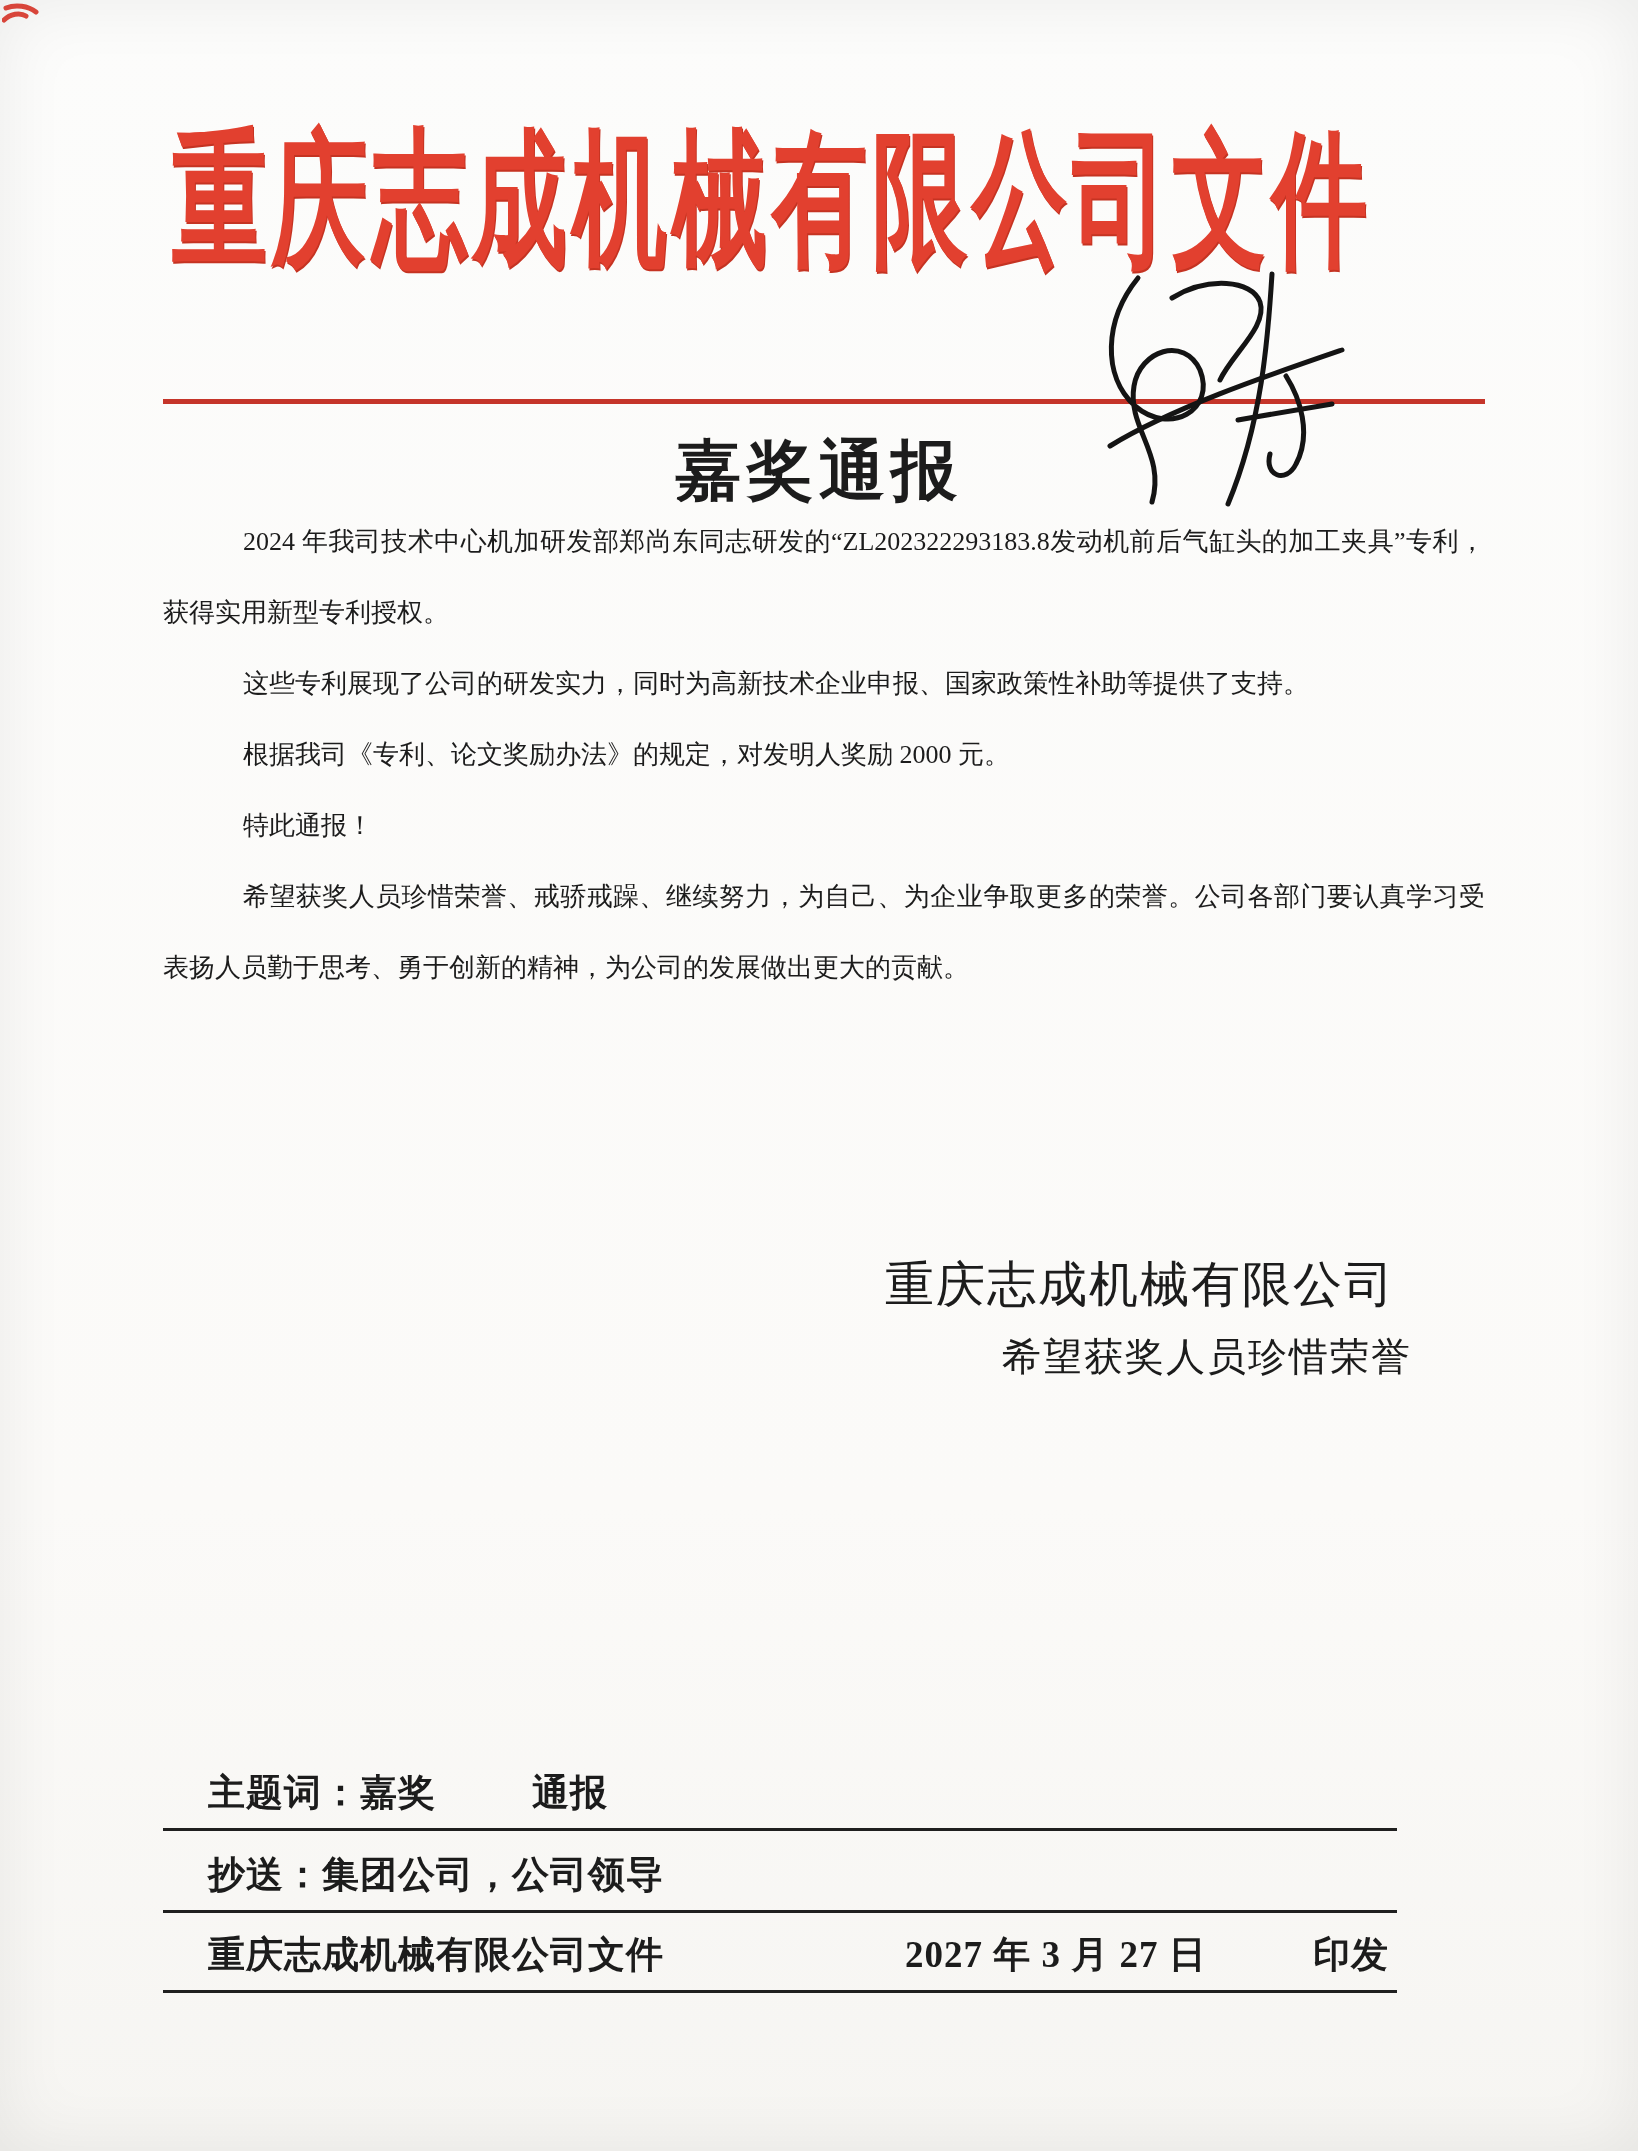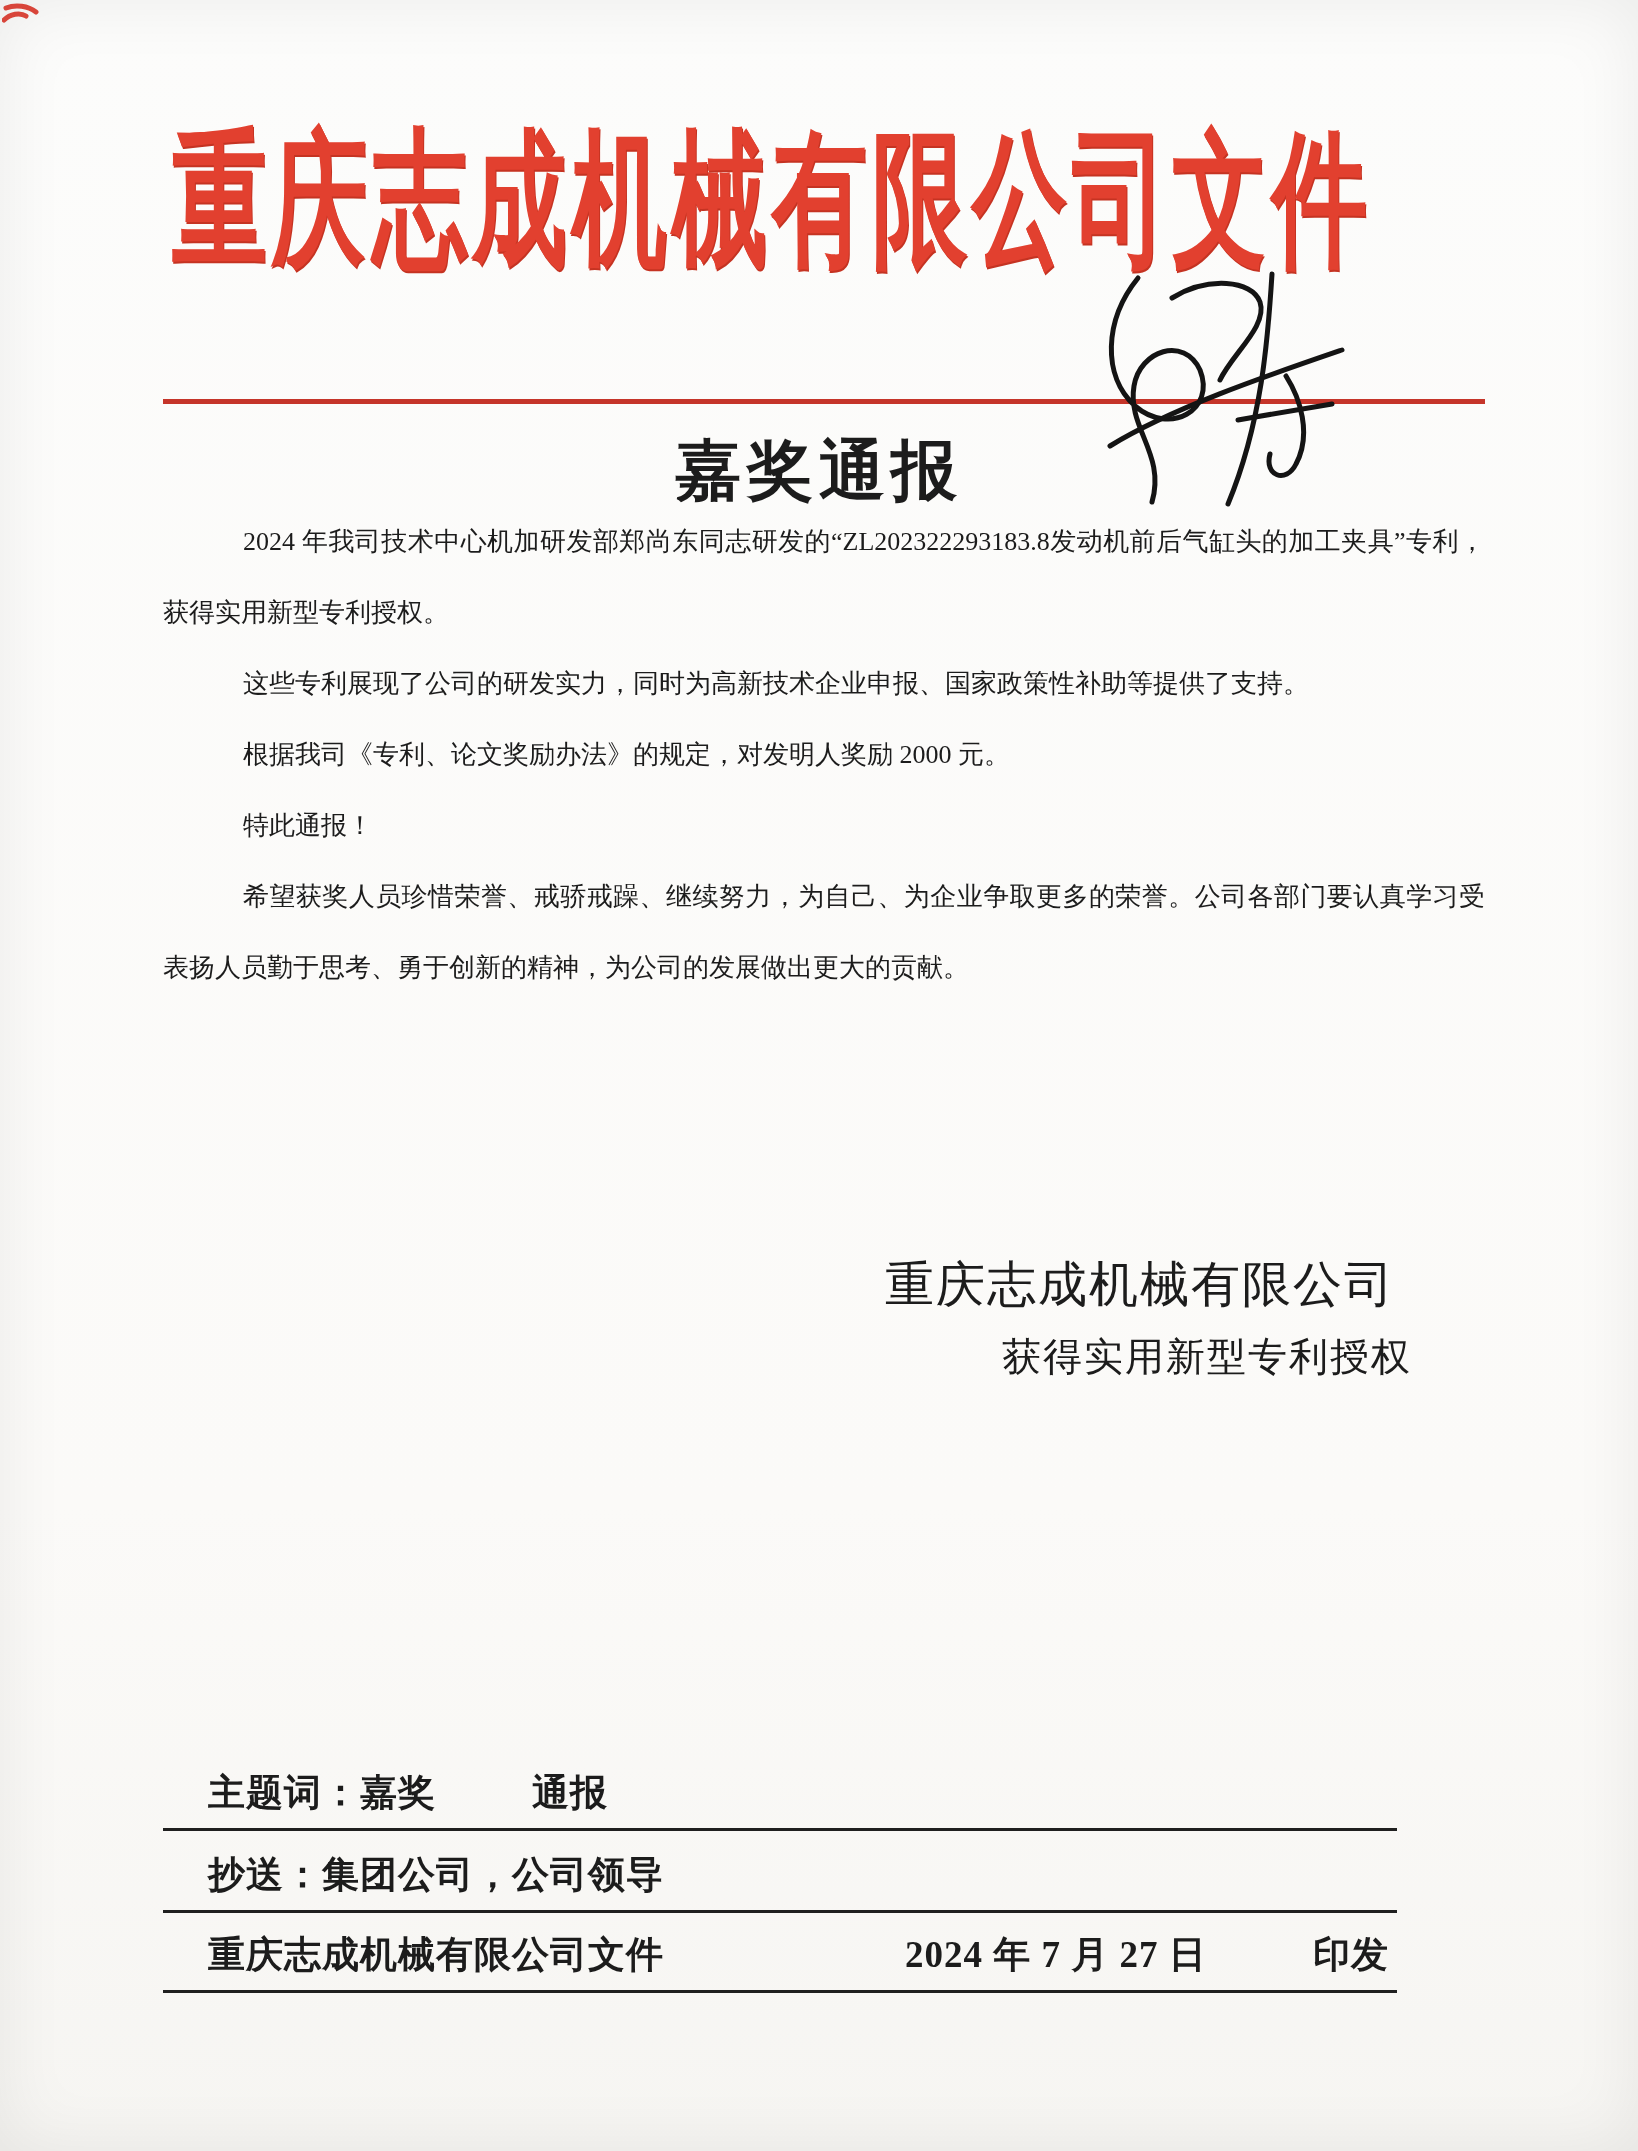--- a/index.html
+++ b/index.html
@@ -163,29 +163,29 @@
 
   <div class="body-text">
     <p>2024 年我司技术中心机加研发部郑尚东同志研发的“ZL202322293183.8发动机前后气缸头的加工夹具”专利，获得实用新型专利授权。</p>
     <p>这些专利展现了公司的研发实力，同时为高新技术企业申报、国家政策性补助等提供了支持。</p>
     <p>根据我司《专利、论文奖励办法》的规定，对发明人奖励 2000 元。</p>
     <p>特此通报！</p>
     <p>希望获奖人员珍惜荣誉、戒骄戒躁、继续努力，为自己、为企业争取更多的荣誉。公司各部门要认真学习受表扬人员勤于思考、勇于创新的精神，为公司的发展做出更大的贡献。</p>
   </div>
 
   <div class="closing-company">重庆志成机械有限公司</div>
-  <div class="closing-date">获得实用新型专利授权</div>
+  <div class="closing-date">希望获奖人员珍惜荣誉</div>
 
   <div class="footer-row footer-row-1">
     <span>主题词：</span><span class="kw">嘉奖</span><span>通报</span>
   </div>
 
   <div class="footer-row footer-row-2">
     <span>抄送：</span><span>集团公司，公司领导</span>
   </div>
 
   <div class="footer-row footer-row-3">
     <span>重庆志成机械有限公司文件</span>
-    <span class="issue-date">2024 年 7 月 27 日</span>
+    <span class="issue-date">2027 年 3 月 27 日</span>
     <span class="issue-label">印发</span>
   </div>
 
 </div>
 
 </body></html>

